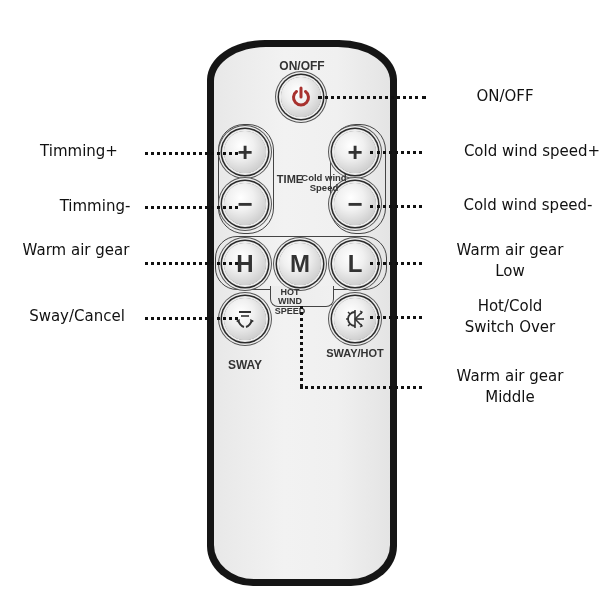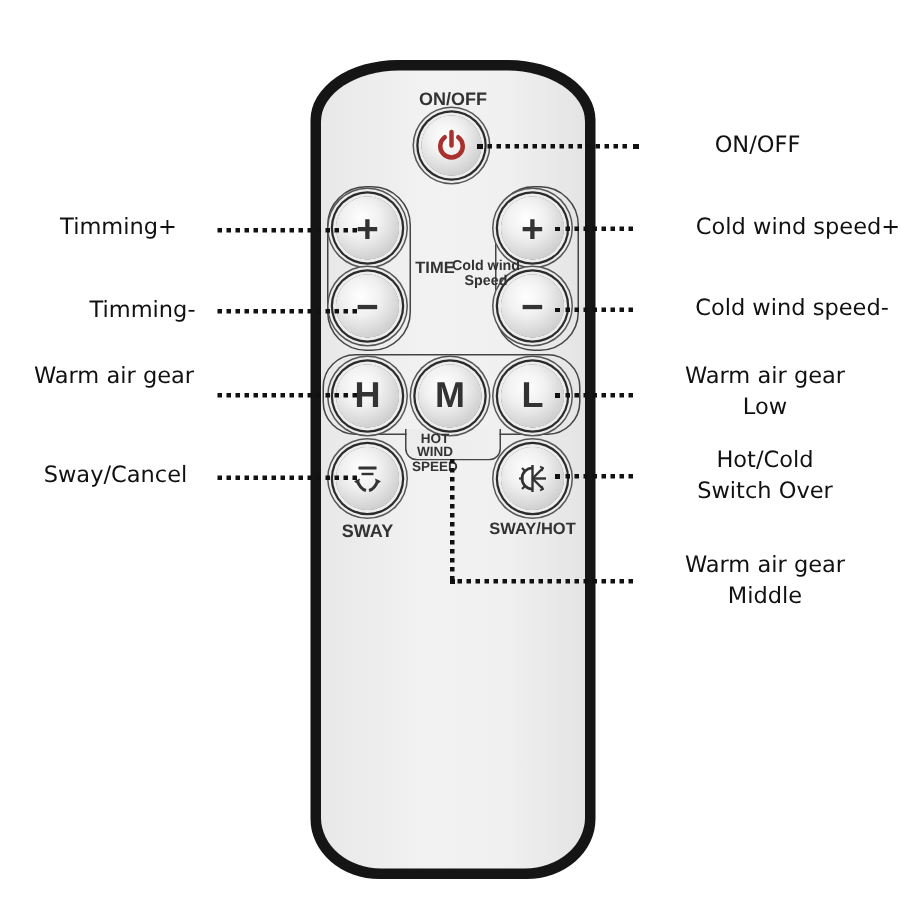--- a/index.html
+++ b/index.html
@@ -101,21 +101,21 @@
 <div class="btn" style="left:224px; top:298px;">
   <svg width="26" height="26" viewBox="0 0 26 26">
     <line x1="7" y1="6" x2="19" y2="6" stroke="#333" stroke-width="2"></line>
     <line x1="9" y1="10" x2="17" y2="10" stroke="#333" stroke-width="1.6"></line>
     <path d="M6 14 Q8 20 12 21" fill="none" stroke="#333" stroke-width="2"></path>
     <path d="M20 14 Q18 20 14 21" fill="none" stroke="#333" stroke-width="2"></path>
     <polygon points="4,15 8,13 7,17" fill="#333"></polygon>
     <polygon points="22,15 18,13 19,17" fill="#333"></polygon>
   </svg>
 </div>
-<div class="lbl" style="left:218px; top:348px; width:54px; font-size:12px;">SWAY</div>
+<div class="lbl" style="left:218px; top:359px; width:54px; font-size:12px;">SWAY</div>
 
 <div class="btn" style="left:334px; top:298px;">
   <svg width="26" height="26" viewBox="0 0 26 26">
     <path d="M13 6 A7 7 0 0 0 13 20" fill="none" stroke="#333" stroke-width="1.8"></path>
     <line x1="13" y1="4" x2="13" y2="22" stroke="#333" stroke-width="1.6"></line>
     <line x1="4" y1="13" x2="7" y2="13" stroke="#333" stroke-width="1.4"></line>
     <line x1="6" y1="6" x2="8" y2="8" stroke="#333" stroke-width="1.4"></line>
     <line x1="6" y1="20" x2="8" y2="18" stroke="#333" stroke-width="1.4"></line>
     <line x1="13" y1="13" x2="22" y2="13" stroke="#333" stroke-width="1.6"></line>
     <line x1="13" y1="13" x2="20" y2="6" stroke="#333" stroke-width="1.6"></line>

